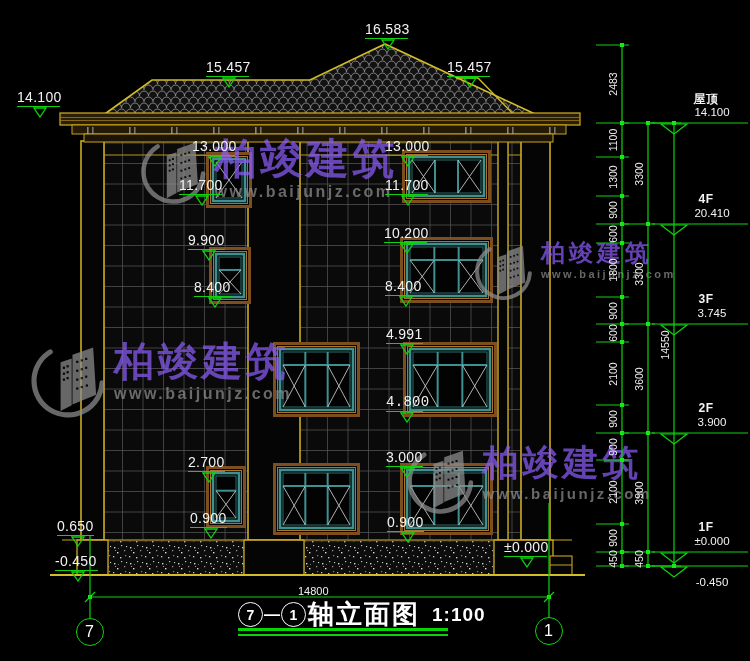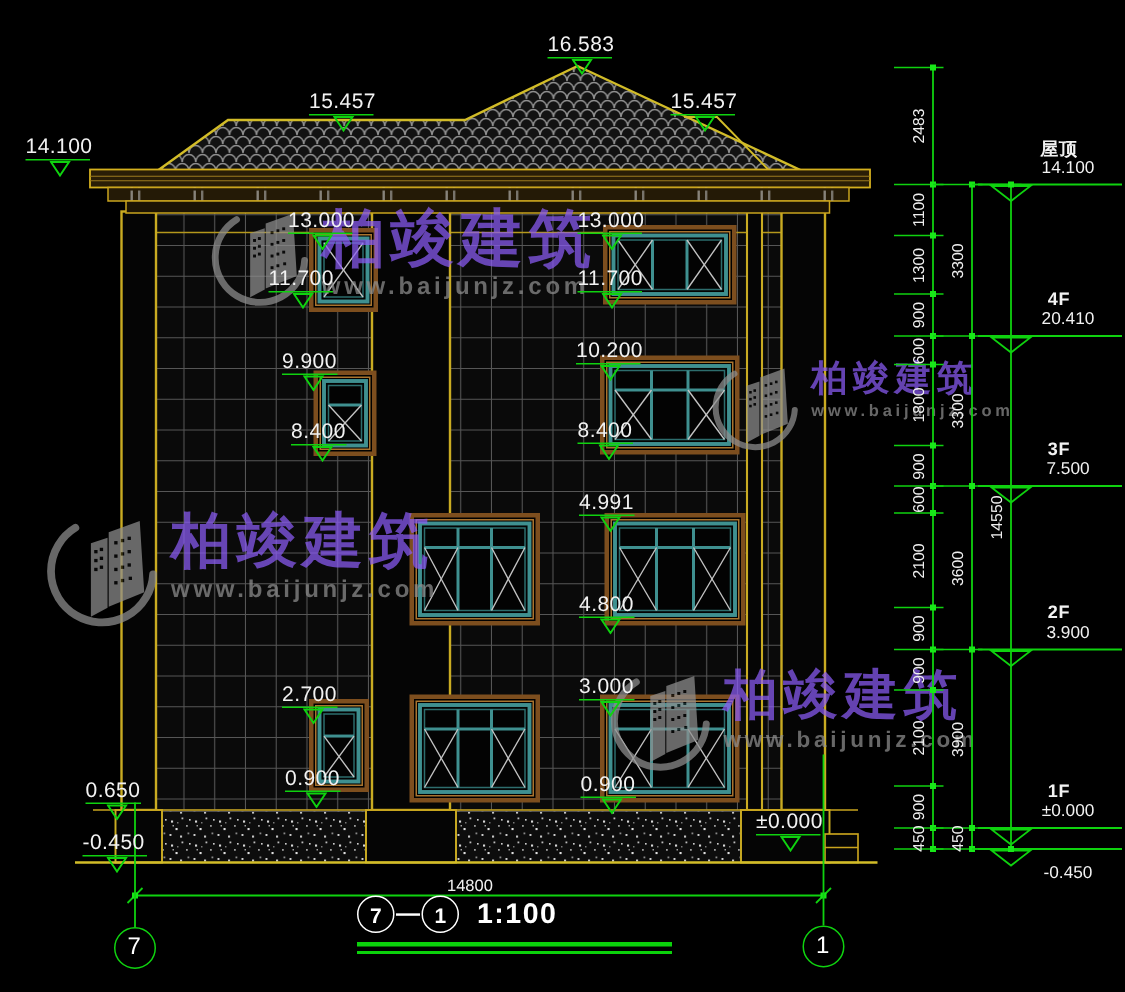--- a/index.html
+++ b/index.html
@@ -497,21 +497,21 @@
           <polygon points="1,1 13,1 7,10" fill="none" stroke="#0fd20f" stroke-width="1.3"></polygon>
         </svg>
       </div>
       <div class="fm" style="left: 386px; top: 327px;">
         <div class="t">4.991</div>
         <div class="u" style="width: 36.5px;"></div>
         <svg width="16" height="11" style="margin-left: 13.87px;">
           <polygon points="1,1 13,1 7,10" fill="none" stroke="#0fd20f" stroke-width="1.3"></polygon>
         </svg>
       </div>
-      <div class="fm" style="left: 386px; top: 395px;">
+      <div class="fm" style="left: 386px; top: 395px; font-family: Liberation Mono, monospace;">
         <div class="t">4.800</div>
         <div class="u" style="width: 36.5px;"></div>
         <svg width="16" height="11" style="margin-left: 13.87px;">
           <polygon points="1,1 13,1 7,10" fill="none" stroke="#0fd20f" stroke-width="1.3"></polygon>
         </svg>
       </div>
       <div class="fm" style="left: 188px; top: 455px;">
         <div class="t">2.700</div>
         <div class="u" style="width: 36.5px;"></div>
         <svg width="16" height="11" style="margin-left: 13.87px;">
@@ -558,21 +558,21 @@
         <div class="u" style="width: 42.6px;"></div>
         <svg width="16" height="11" style="margin-left: 16.188px;">
           <polygon points="1,1 13,1 7,10" fill="none" stroke="#0fd20f" stroke-width="1.3"></polygon>
         </svg>
       </div>
       <div class="lvl-name" style="left: 670px; top: 91px;">屋顶</div>
       <div class="lvl-val" style="left: 676px; top: 106px;">14.100</div>
       <div class="lvl-name" style="left: 670px; top: 192px;">4F</div>
       <div class="lvl-val" style="left: 676px; top: 207px;">20.410</div>
       <div class="lvl-name" style="left: 670px; top: 292px;">3F</div>
-      <div class="lvl-val" style="left: 676px; top: 307px;">7.500</div>
+      <div class="lvl-val" style="left: 676px; top: 307px;">3.745</div>
       <div class="lvl-name" style="left: 670px; top: 401px;">2F</div>
       <div class="lvl-val" style="left: 676px; top: 416px;">3.900</div>
       <div class="lvl-name" style="left: 670px; top: 520px;">1F</div>
       <div class="lvl-val" style="left: 676px; top: 535px;">±0.000</div>
       <div class="lvl-val" style="left: 676px; top: 576px;">-0.450</div>
       <div class="rot" style="left: 613px; top: 84px;">2483</div>
       <div class="rot" style="left: 613px; top: 140px;">1100</div>
       <div class="rot" style="left: 613px; top: 176.5px;">1300</div>
       <div class="rot" style="left: 613px; top: 210px;">900</div>
       <div class="rot" style="left: 613px; top: 233.5px;">600</div>
@@ -593,17 +593,18 @@
       <div class="rot" style="left: 665px; top: 344.5px;">14550</div>
       <div class="lbl" style="left: 298px; top: 586px; font-size: 11px;">14800</div>
       <div class="axis-circ" style="left: 75.5px; top: 617.5px;">7</div>
       <div class="axis-circ" style="left: 534.5px; top: 616.5px;">1</div>
     </div>
 
   <div id="title-row">
     <span class="tcirc">7</span>
     <span class="tdash">—</span>
     <span class="tcirc">1</span>
+    <span class="tname">轴立面图</span>
     <span class="tscale">1:100</span>
   </div>
   <div class="underl" style="left:238px;top:628px;width:210px;height:3px;"></div>
   <div class="underl" style="left:238px;top:634px;width:210px;height:1.5px;"></div>
 </div>
 
 </body></html>

